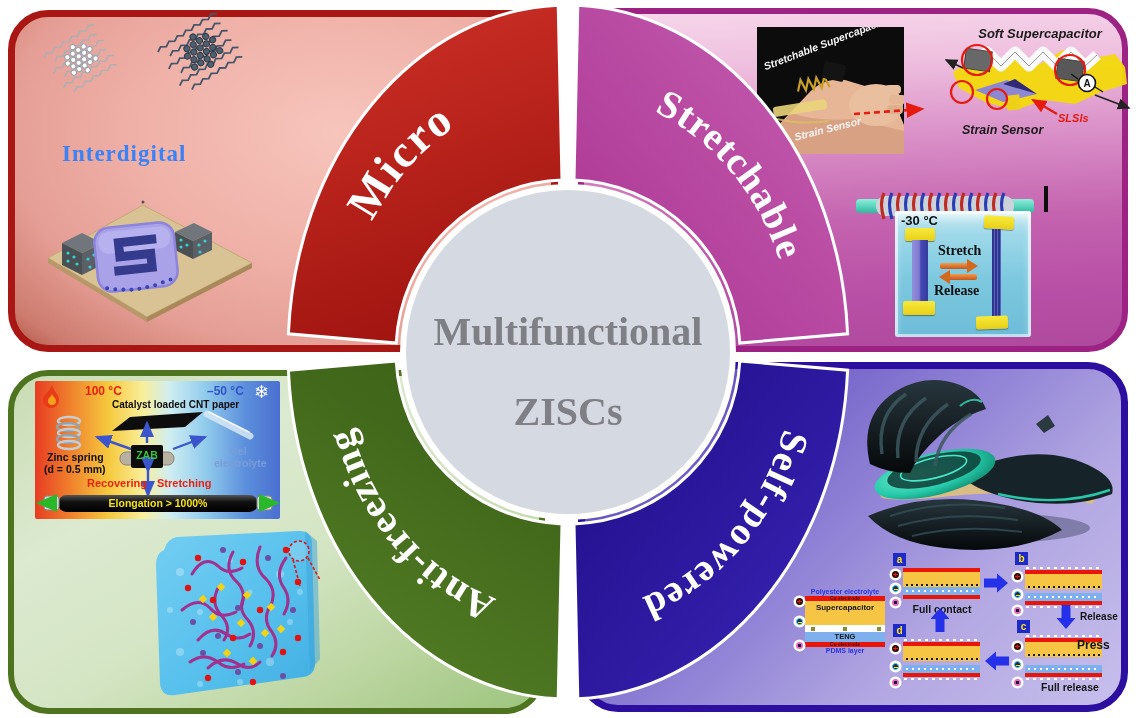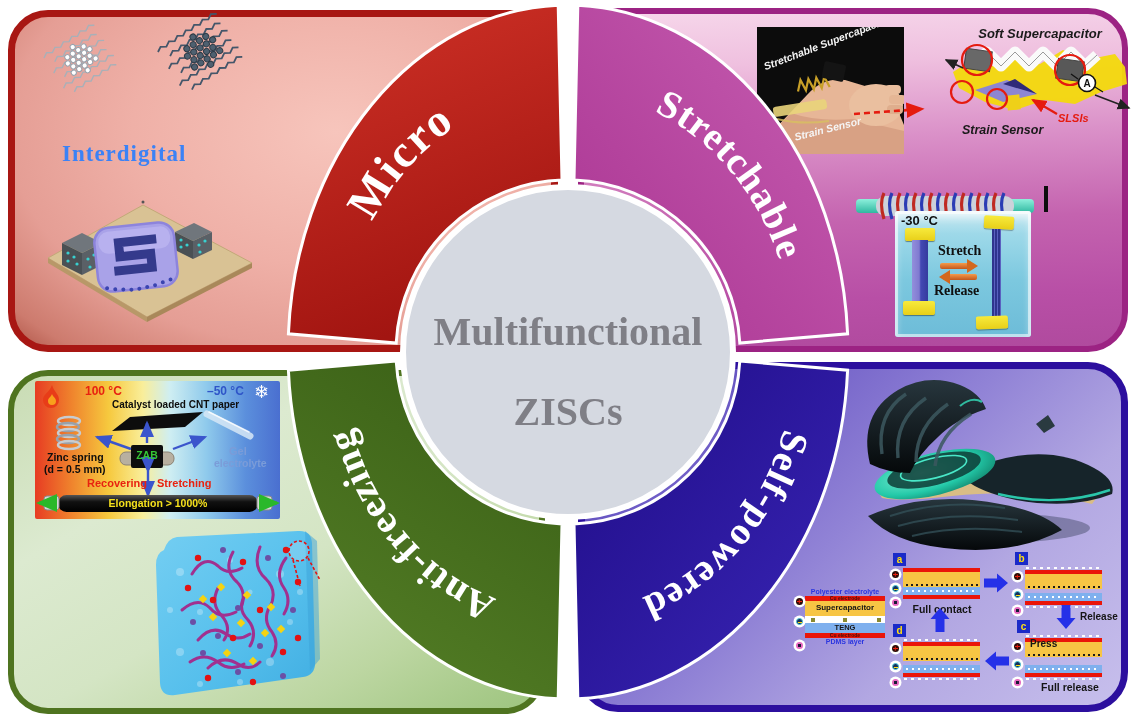--- a/index.html
+++ b/index.html
@@ -47,21 +47,21 @@
   .cable-text{position:absolute;left:30px;top:116px;width:186px;text-align:center;
     font-weight:bold;font-size:10.5px;color:#f6e11c;z-index:2;}
   
   .gel-svg{left:140px;top:522px;z-index:3;}
   
   .shoe-svg{left:840px;top:366px;z-index:3;}
   .teng-dev{left:795px;top:588px;width:92px;z-index:3;font-weight:bold;}
   .td-row{position:relative;margin-left:10px;width:80px;}
   .td-lbl{text-align:center;color:#2a35e0;font-size:7px;line-height:8px;white-space:nowrap;}
   .td-red{height:5px;background:#ea1509;color:#4a0e08;font-size:5px;line-height:5px;text-align:center;overflow:hidden;}
-  .td-yellow{height:15px;background:#f7c544;color:#151515;font-size:8px;line-height:13px;text-align:center;}
+  .td-yellow{height:24px;background:#f7c544;color:#151515;font-size:8px;line-height:13px;text-align:center;}
   .td-gap{height:7px;background:#ffffff;}
   .td-sq{position:absolute;top:1.5px;width:4px;height:4px;background:#8a8a30;}
   .td-blue{height:10px;background:#7fb0ee;color:#151515;font-size:7.5px;line-height:10px;text-align:center;}
   .sym{position:absolute;left:0;width:9px;height:9px;border-radius:50%;background:#fff;
        box-shadow:0 0 0 1.5px #ffffff;}
   .sym i{position:absolute;left:1px;top:1px;width:7px;height:7px;border-radius:50%;display:block;}
   .sym-plus i{background:#2a0c08;}
   .sym-plus i::before,.sym-plus i::after{content:"";position:absolute;left:1.4px;top:2.8px;width:4.2px;height:1.4px;background:#e82010;}
   .sym-plus i::after{transform:rotate(90deg);}
   .sym-minus i{background:#16305c;border:1px solid #49c8d8;box-sizing:border-box;}
@@ -607,21 +607,21 @@
   <svg class="bluearrow" style="left:1053px;top:607px;transform:rotate(90deg);" width="26" height="20" viewBox="0 0 26 20">
       <path d="M1,5.5 h13 v-5 l11,9.5 -11,9.5 v-5 h-13 z" fill="#2531e8"></path>
     </svg>
   <svg class="bluearrow" style="left:984px;top:651px;transform:rotate(180deg);" width="26" height="20" viewBox="0 0 26 20">
       <path d="M1,5.5 h13 v-5 l11,9.5 -11,9.5 v-5 h-13 z" fill="#2531e8"></path>
     </svg>
   <svg class="bluearrow" style="left:927px;top:610px;transform:rotate(-90deg);" width="26" height="20" viewBox="0 0 26 20">
       <path d="M1,5.5 h13 v-5 l11,9.5 -11,9.5 v-5 h-13 z" fill="#2531e8"></path>
     </svg>
   <div class="cyc-lbl" style="left:1080px;top:611px;font-size:10px;">Release</div>
-  <div class="cyc-lbl" style="left:986px;top:638px;font-size:10px;padding-left:44px;">Press</div>
+  <div class="cyc-lbl" style="left:1033px;top:638px;font-size:12px;padding-left:44px;">Press</div>
 
   <svg class="abs ring-svg" width="1136" height="718" viewBox="0 0 1136 718">
     <defs>
       <linearGradient id="redG" x1="0" y1="0" x2=".3" y2="1">
           <stop offset="0" stop-color="#d03227"></stop>
           <stop offset="1" stop-color="#a21511"></stop>
         </linearGradient>
       <linearGradient id="magG" x1="1" y1="0" x2="0" y2="1">
           <stop offset="0" stop-color="#c75fb2"></stop>
           <stop offset="1" stop-color="#a93391"></stop>

